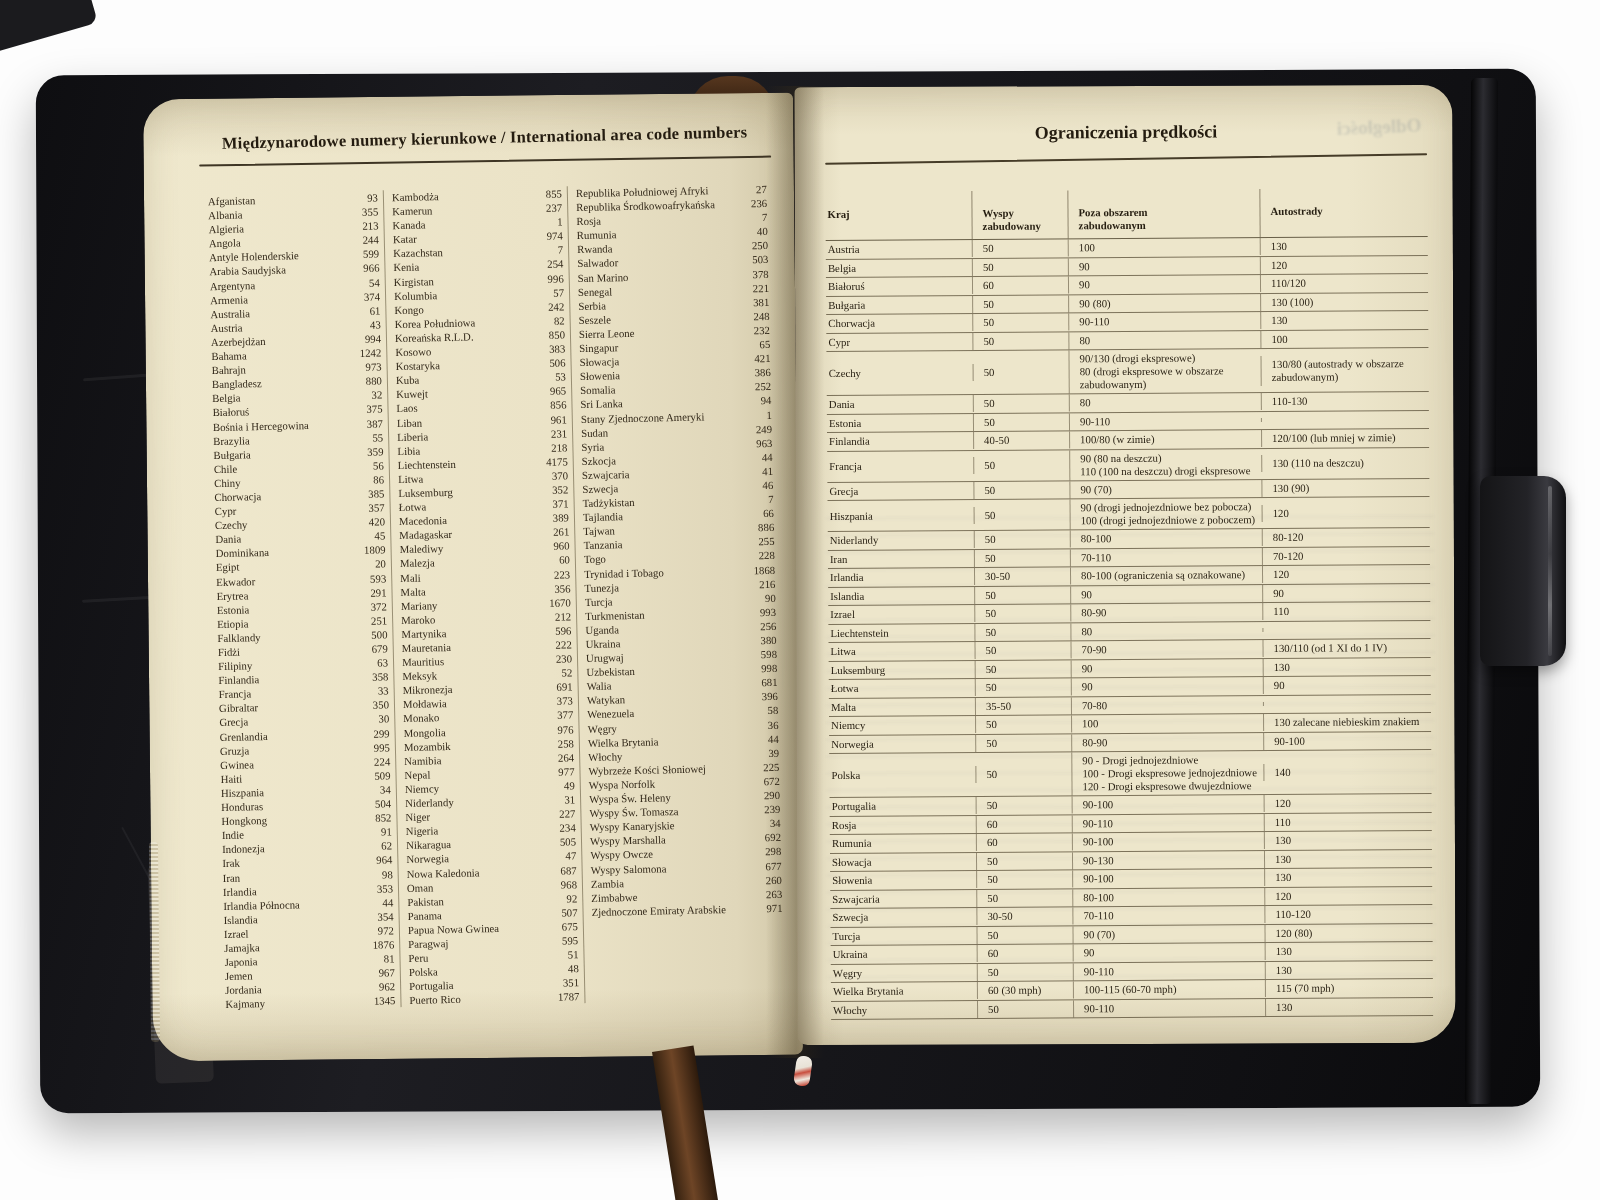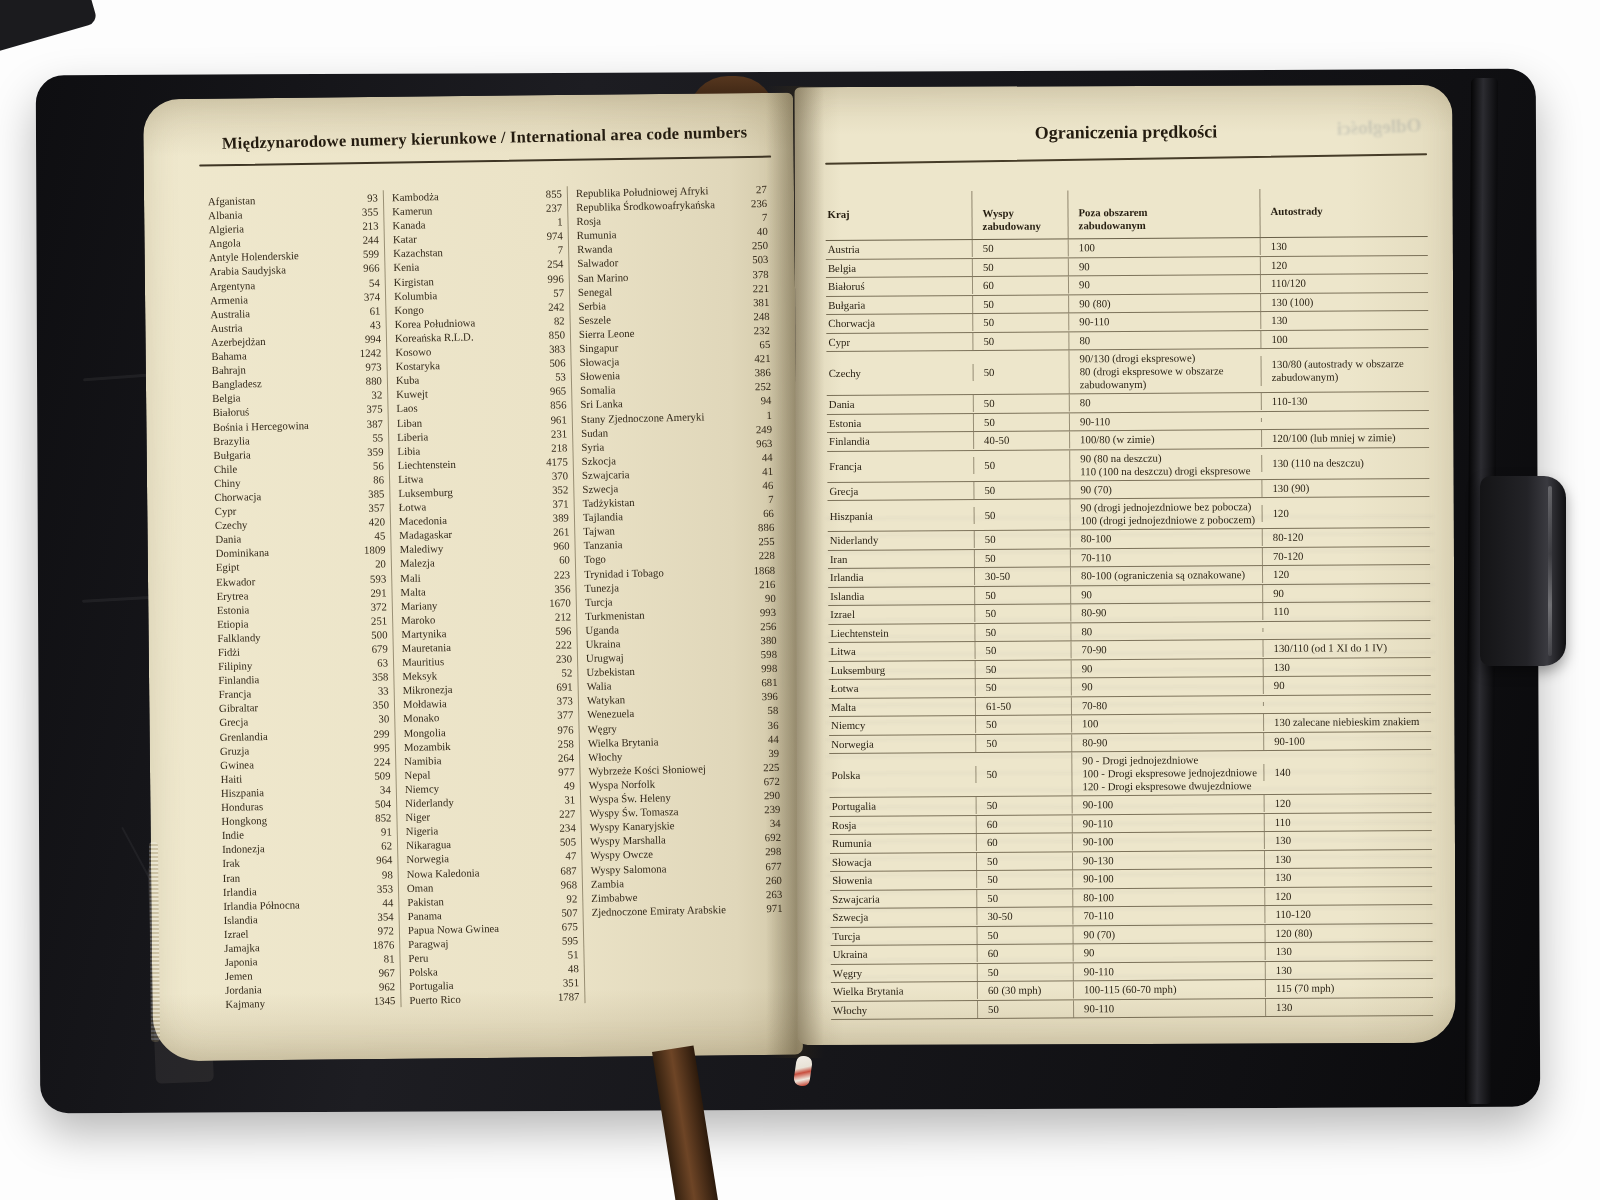--- a/index.html
+++ b/index.html
@@ -938,21 +938,21 @@
             <div class="sl-cell c3">130</div>
           </div>
           <div class="sl-row">
             <div class="sl-cell c0">Łotwa</div>
             <div class="sl-cell c1">50</div>
             <div class="sl-cell c2">90</div>
             <div class="sl-cell c3">90</div>
           </div>
           <div class="sl-row">
             <div class="sl-cell c0">Malta</div>
-            <div class="sl-cell c1">61-50</div>
+            <div class="sl-cell c1">35-50</div>
             <div class="sl-cell c2">70-80</div>
             <div class="sl-cell c3"></div>
           </div>
           <div class="sl-row">
             <div class="sl-cell c0">Niemcy</div>
             <div class="sl-cell c1">50</div>
             <div class="sl-cell c2">100</div>
             <div class="sl-cell c3">130 zalecane niebieskim znakiem</div>
           </div>
           <div class="sl-row">

